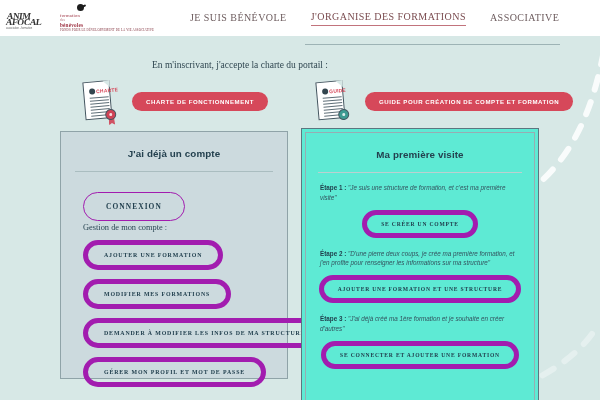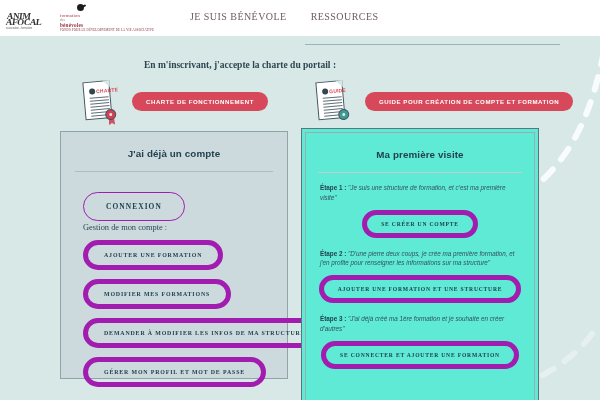--- a/index.html
+++ b/index.html
@@ -155,21 +155,20 @@
   .charter-title {
     position: absolute;
     top: 60px;
     left: 0;
     width: 480px;
     text-align: center;
     font-size: 9.5px;
     color: #2f4650;
     font-family: "Liberation Serif", serif;
     z-index: 3;
-    font-weight: bold;
   }
 
   .charter-row {
     position: absolute;
     top: 79px;
     left: 0;
     width: 600px;
     height: 48px;
     z-index: 3;
   }
@@ -408,21 +407,22 @@
         <span class="dot"></span>
         <span class="lb-line lb1">formation</span>
         <span class="lb-line lb2">des</span>
         <span class="lb-line lb3">bénévoles</span>
         <span class="lb-line lb4">FONDS POUR LE DÉVELOPPEMENT DE LA VIE ASSOCIATIVE</span>
       </div>
     </div>
 
     <div class="nav">
       <div class="nav-item">JE SUIS BÉNÉVOLE</div>
-      <div class="nav-item">RESSOURCES</div>
+      <div class="nav-item active">J'ORGANISE DES FORMATIONS</div>
+      <div class="nav-item">ASSOCIATIVE</div>
     </div>
   </div>
 
   <div class="header-divider"></div>
 
   <div class="charter-title">En m'inscrivant, j'accepte la charte du portail :</div>
 
   <div class="charter-row">
 
     <div class="charter-block left">

